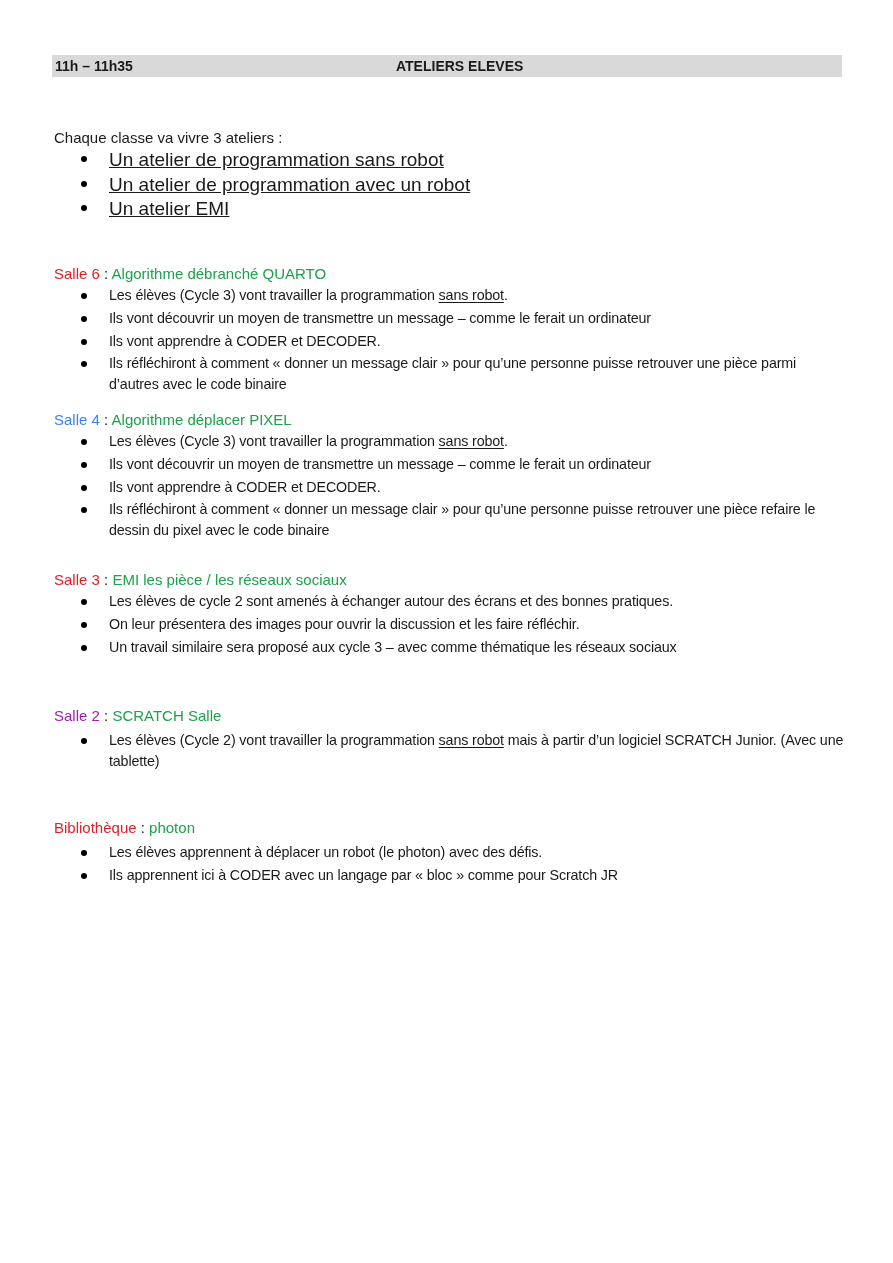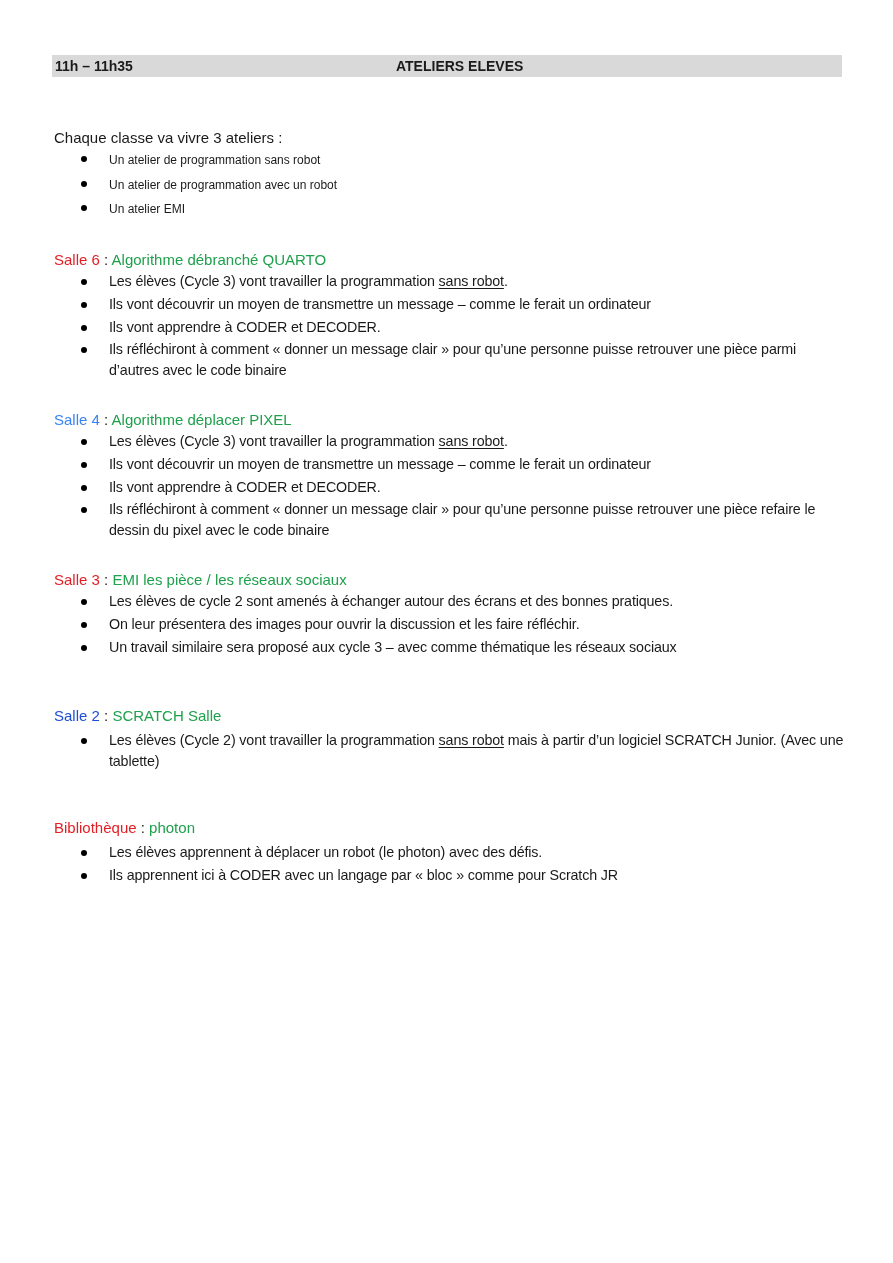--- a/index.html
+++ b/index.html
@@ -16,21 +16,21 @@
   .header-time { position: absolute; left: 3px; top: 0; }
   .header-title { position: absolute; left: 344px; top: 0; }
 
   .intro { position: absolute; left: 54px; top: 128px; font-size: 15px; line-height: 20px; }
   ul { margin: 0; padding: 0; list-style: none; }
   .bullet-list li { position: relative; padding-left: 55px; }
   .bullet-list li .dot {
     position: absolute; left: 27px; top: 8px; width: 6px; height: 6px;
     background: #000; border-radius: 50%;
   }
-  .intro-list li { height: 24.5px; line-height: 24px; font-size: 12px; }
+  .intro-list li { height: 24.5px; line-height: 24px; font-size: 19px; text-decoration: underline; }
 
   .section { position: absolute; left: 54px; font-size: 14.5px; width: 790px; }
   .section-heading { font-size: 15px; line-height: 22px; height: 22px; }
   .room { color: #e31e24; }
   .sep { color: #1a1a1a; }
   .topic { color: #1ea04c; }
   .section .bullet-list li { font-size: 14.3px; line-height: 21px; margin-bottom: 1.8px; letter-spacing: -0.15px; }
   .section .bullet-list li .dot { top: 8px; }
   u { text-decoration: underline; text-underline-offset: 2px; }
 </style>
@@ -44,21 +44,21 @@
 
 <div class="intro">
   <div>Chaque classe va vivre 3 ateliers :</div>
   <ul class="bullet-list intro-list">
     <li><span class="dot"></span><span>Un atelier de programmation sans robot</span></li>
     <li><span class="dot"></span><span>Un atelier de programmation avec un robot</span></li>
     <li><span class="dot"></span><span>Un atelier EMI</span></li>
   </ul>
 </div>
 
-<div class="section" style="top:249px;">
+<div class="section" style="top:263px;">
   <div class="section-heading">
     <span class="room" style="color: rgb(227, 30, 36);">Salle 6</span><span class="sep"> : </span><span class="topic" style="color: rgb(30, 160, 76);">Algorithme débranché QUARTO</span>
   </div>
   <ul class="bullet-list">
     <li><span class="dot"></span><span>Les élèves (Cycle 3) vont travailler la programmation </span><u>sans robot</u><span>.</span></li>
     <li><span class="dot"></span><span>Ils vont découvrir un moyen de transmettre un message – comme le ferait un ordinateur</span></li>
     <li><span class="dot"></span><span>Ils vont apprendre à CODER et DECODER.</span></li>
     <li><span class="dot"></span><span>Ils réfléchiront à comment « donner un message clair » pour qu’une personne puisse retrouver une pièce parmi d’autres avec le code binaire</span></li>
   </ul>
 </div>
@@ -81,21 +81,21 @@
   </div>
   <ul class="bullet-list">
     <li><span class="dot"></span><span>Les élèves de cycle 2 sont amenés à échanger autour des écrans et des bonnes pratiques.</span></li>
     <li><span class="dot"></span><span>On leur présentera des images pour ouvrir la discussion et les faire réfléchir.</span></li>
     <li><span class="dot"></span><span>Un travail similaire sera proposé aux cycle 3 – avec comme thématique les réseaux sociaux</span></li>
   </ul>
 </div>
 
 <div class="section" style="top:705px;">
   <div class="section-heading">
-    <span class="room" style="color: #1d4ed8; text-align: right;">Salle 2</span><span class="sep"> : </span><span class="topic" style="color: rgb(30, 160, 76);">SCRATCH Salle</span>
+    <span class="room" style="color: #a21caf; text-align: right;">Salle 2</span><span class="sep"> : </span><span class="topic" style="color: rgb(30, 160, 76);">SCRATCH Salle</span>
   </div>
   <ul class="bullet-list" style="margin-top:3px;">
     <li><span class="dot"></span><span>Les élèves (Cycle 2) vont travailler la programmation </span><u>sans robot</u><span> mais à partir d’un logiciel SCRATCH Junior. (Avec une tablette)</span></li>
   </ul>
 </div>
 
 <div class="section" style="top:817px;">
   <div class="section-heading">
     <span class="room" style="color: rgb(227, 30, 36);">Bibliothèque</span><span class="sep"> : </span><span class="topic" style="color: rgb(30, 160, 76);">photon</span>
   </div>

